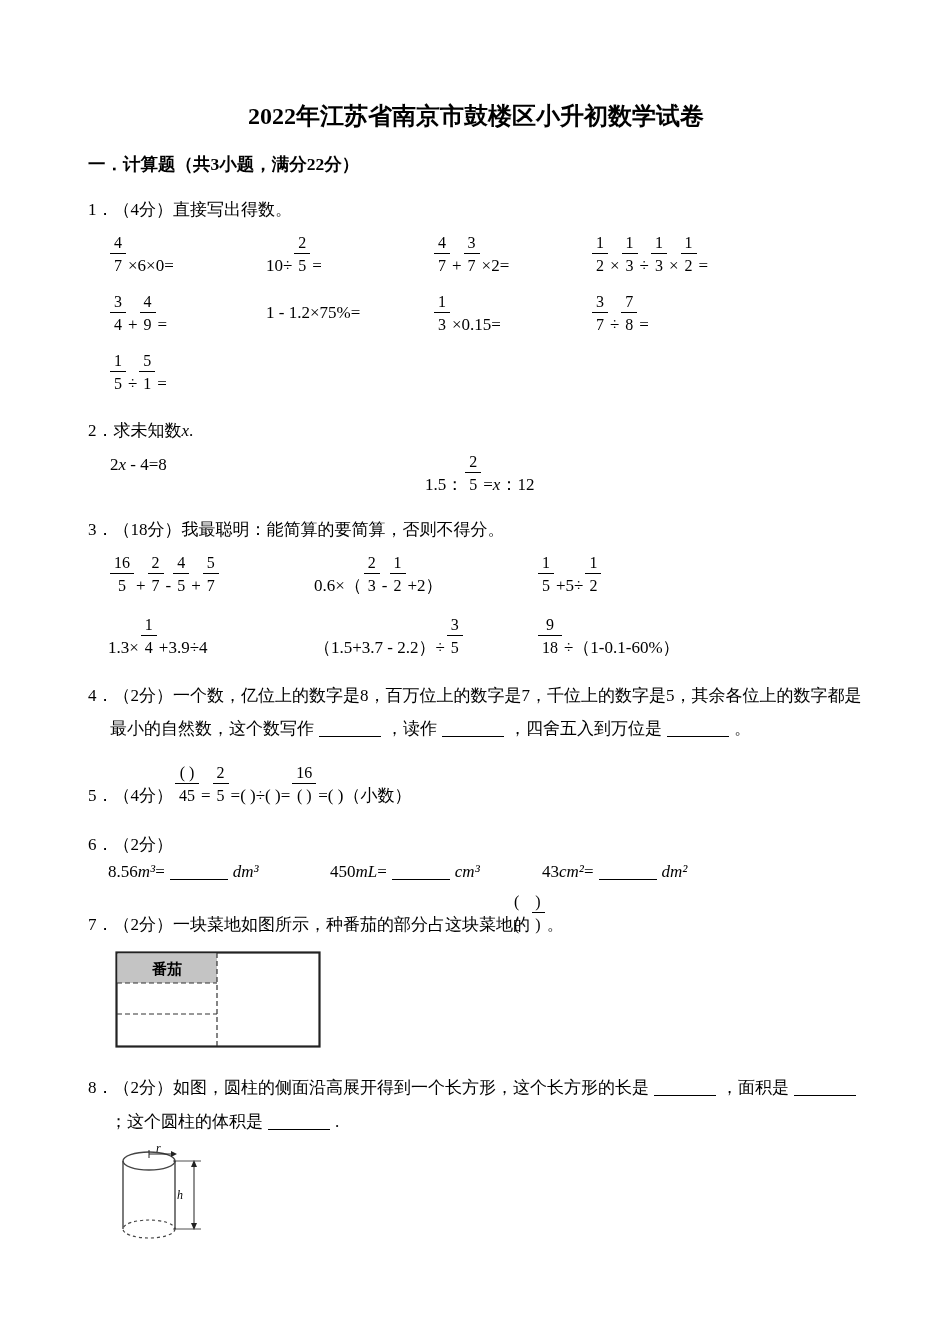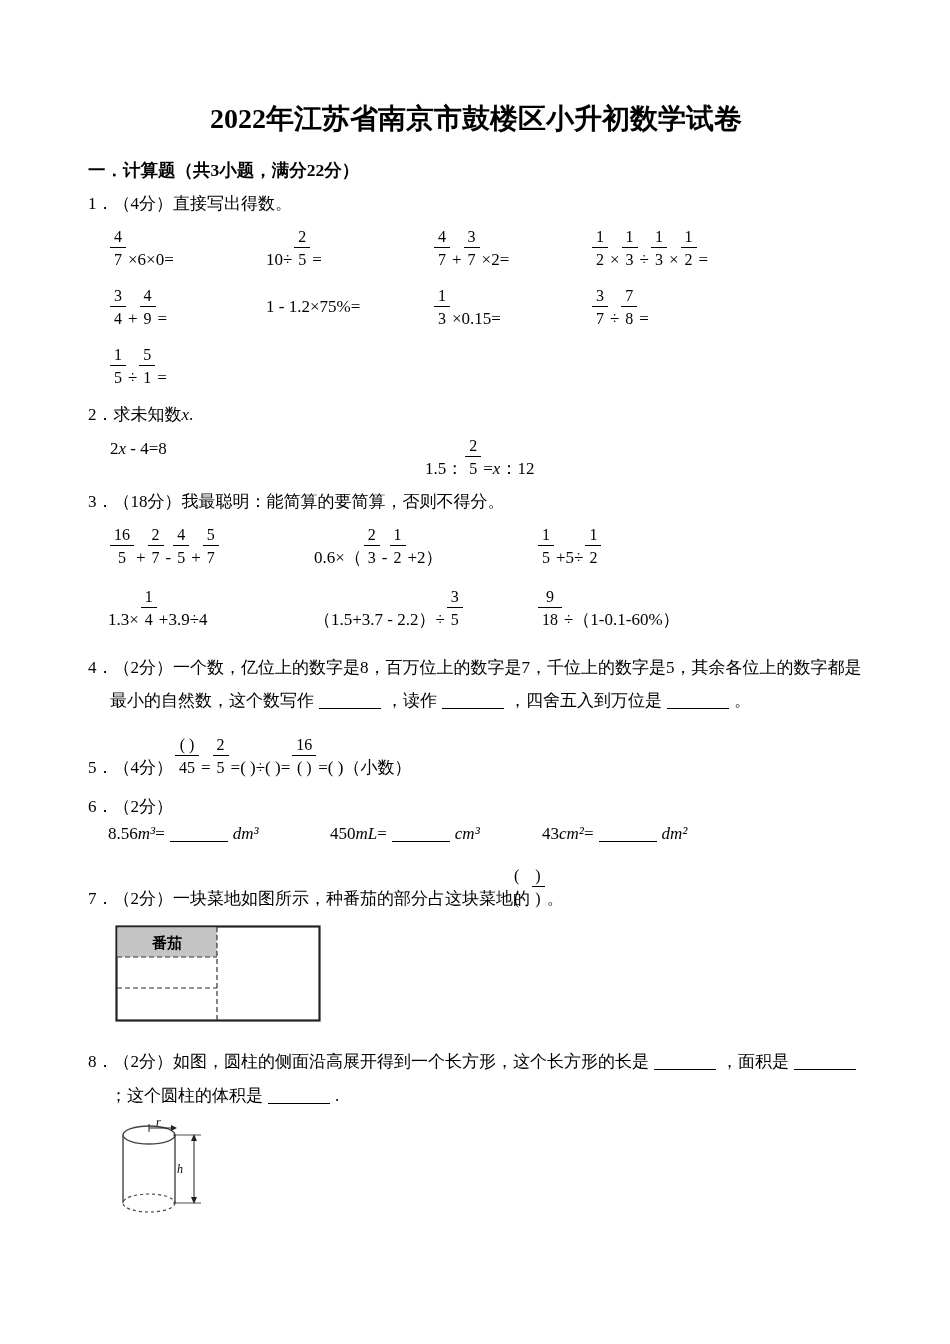--- a/index.html
+++ b/index.html
@@ -8,24 +8,24 @@
     width: 950px; height: 1344px; overflow: hidden;
     background: #ffffff; color: #000;
     font-family: "Liberation Serif", "DejaVu Serif", serif;
     font-size: 17px;
   }
   .page { padding: 100px 86px 0 88px; }
 
   .title {
     margin: 0 0 20px 0;
     text-align: center;
-    font-size: 28px; font-weight: bold;
+    font-size: 24px; font-weight: bold;
   }
   .sec { font-weight: bold; font-size: 17.5px; margin: 18px 0 10px 0; }
-  .plabel { margin: 10px 0 6px 0; }
+  .plabel { margin: 22px 0 6px 0; }
 
   
   .frac {
     display: inline-block; text-align: center;
     vertical-align: baseline; margin: 0 2px;
   }
   .frac .num { display: block; line-height: 20px; padding: 0 4px; font-size: 16px; }
   .frac .den {
     display: block; line-height: 21px; padding: 1px 4px 0 4px;
     font-size: 16px; border-top: 1.3px solid #000;
@@ -53,21 +53,21 @@
   .p2-left { width: 315px; padding-top: 3px; }
 
   .para {
     line-height: 1.95; max-width: 782px;
     padding-left: 22px; text-indent: -22px;
     margin: 8px 0;
   }
 
   .p5-line { margin: 18px 0 12px 0; min-height: 48px; }
 
-  .p6-row { display: flex; margin: 6px 0 22px 20px; }
+  .p6-row { display: flex; margin: 6px 0 10px 20px; }
   .p6-row .cell6:nth-child(1) { width: 222px; }
   .p6-row .cell6:nth-child(2) { width: 212px; }
 
   .figure7 { margin: 10px 0 18px 27px; }
   .figure8 { margin: 8px 0 0 27px; }
   .plot-label { font-weight: bold; font-size: 15px; fill: #000; }
   .flab { font-style: italic; font-size: 12px; fill: #000; }
   svg text { font-family: "Liberation Serif", "DejaVu Serif", serif; }
 </style>
 </head>

